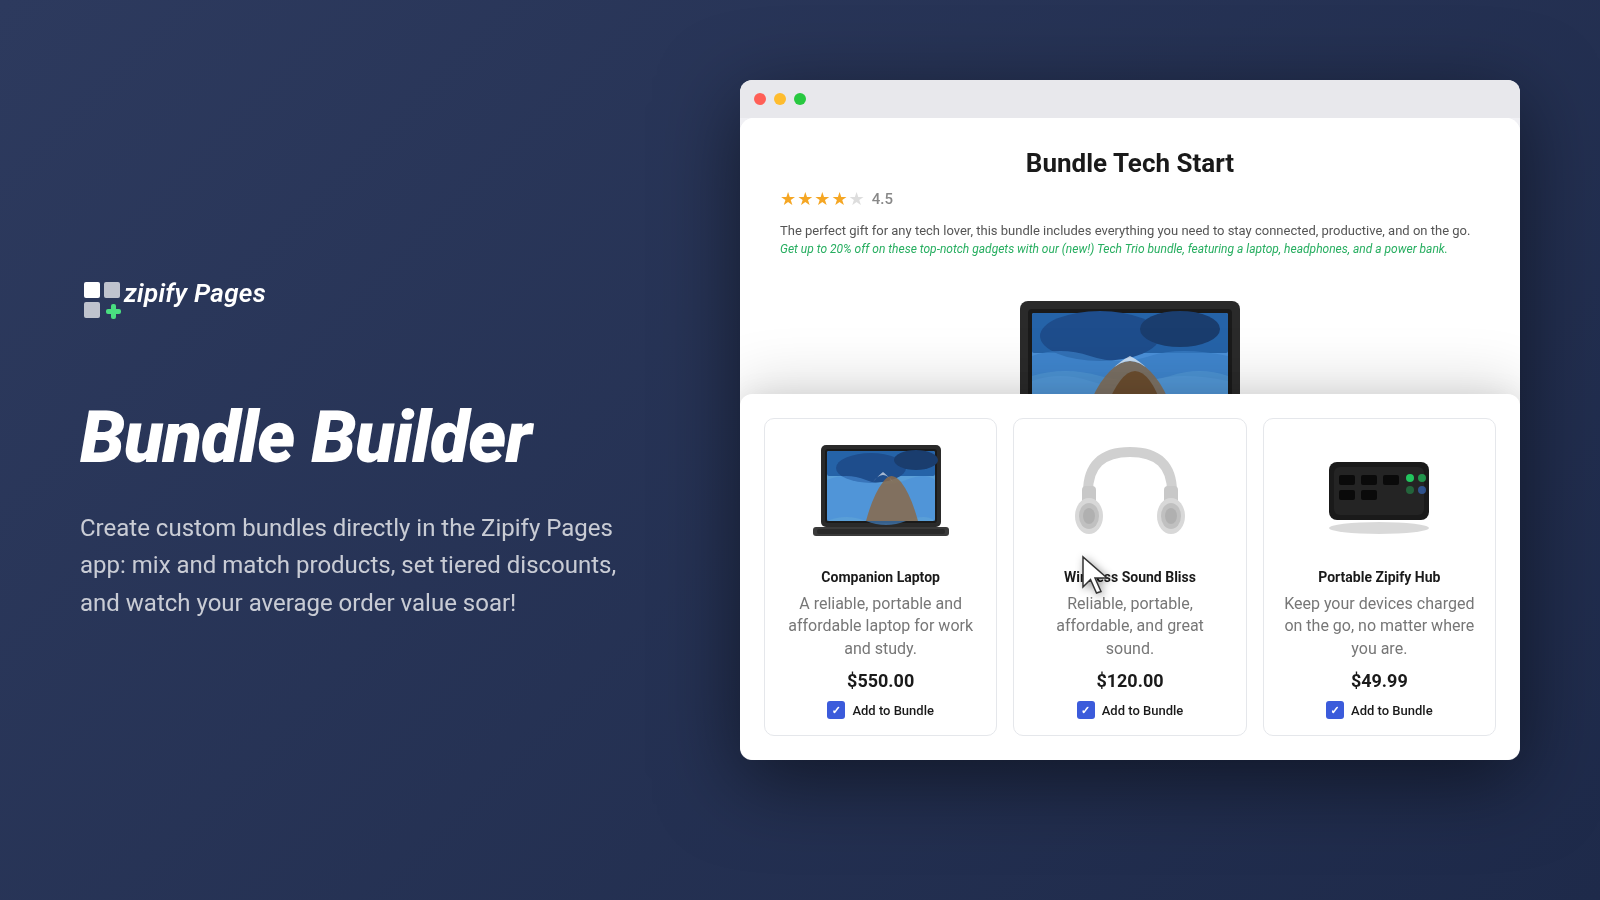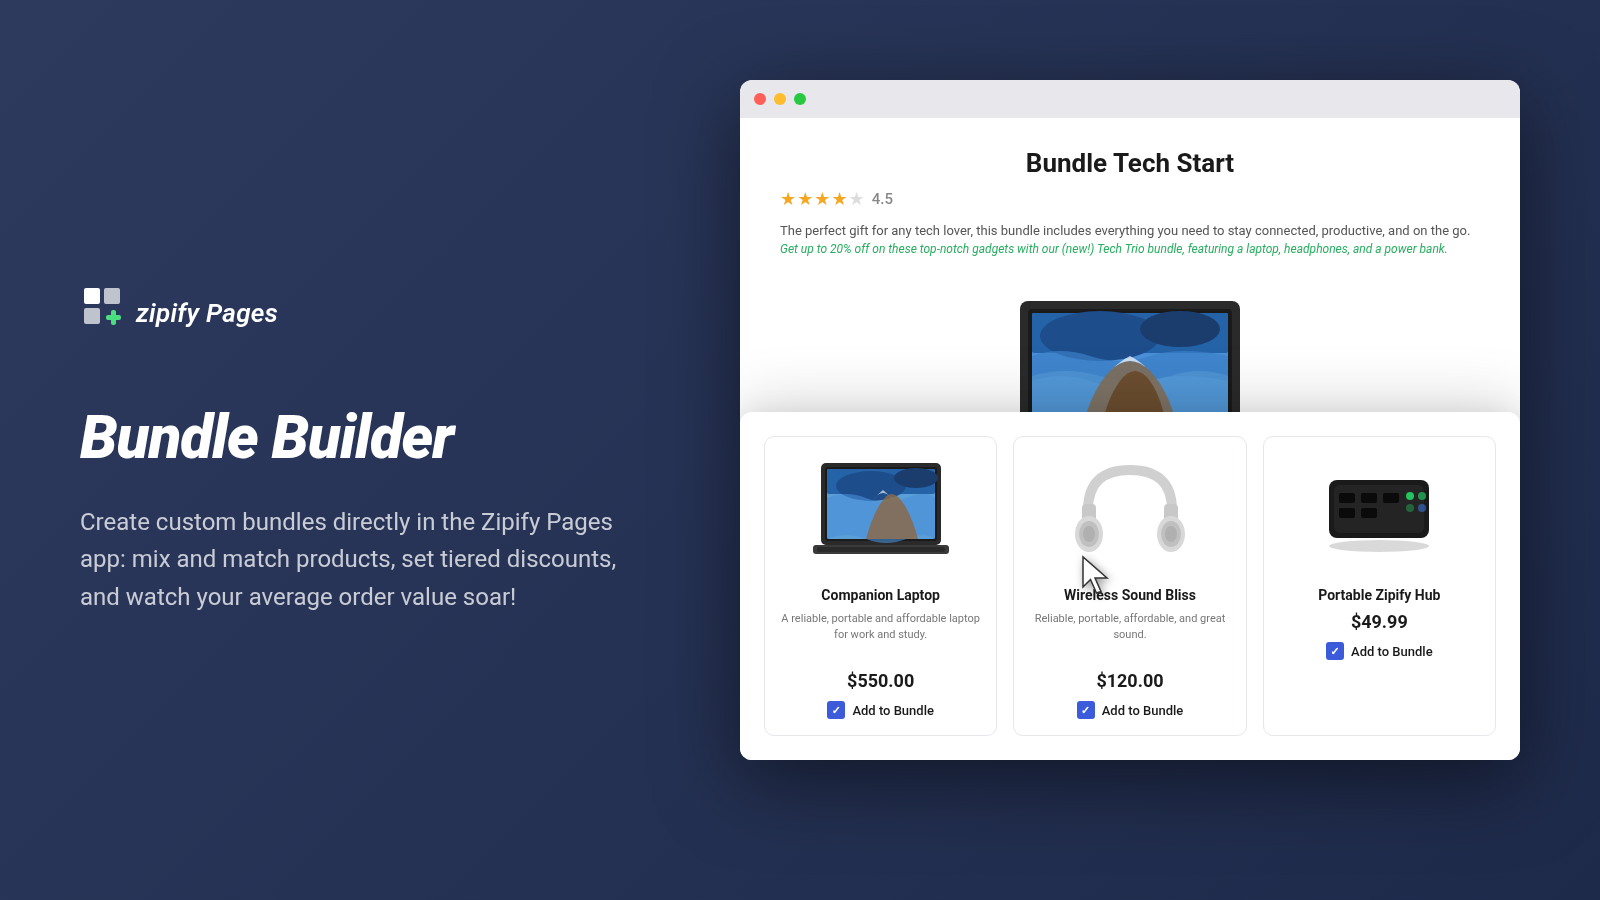--- a/index.html
+++ b/index.html
@@ -23,22 +23,22 @@
 
     
     .left-panel {
       width: 700px;
       padding: 60px 80px;
       flex-shrink: 0;
     }
 
     .logo-area {
       display: flex;
-      align-items: flex-end;
-      gap: 12px;
+      align-items: flex-start;
+      gap: 0;
       margin-bottom: 80px;
     }
 
     .logo-icon {
       width: 44px;
       height: 44px;
       flex-shrink: 0;
     }
 
     .logo-text {
@@ -47,21 +47,21 @@
       font-weight: 400;
       letter-spacing: 0.3px;
     }
 
     .logo-text .zipify {
       font-style: italic;
       font-weight: 600;
     }
 
     .hero-title {
-      font-size: 60px;
+      font-size: 72px;
       font-weight: 900;
       color: white;
       line-height: 1.0;
       margin-bottom: 36px;
       font-style: italic;
       letter-spacing: -1px;
     }
 
     .hero-subtitle {
       font-size: 24px;
@@ -111,20 +111,21 @@
 
     .browser-dot.red { background: #ff5f57; }
     .browser-dot.yellow { background: #febc2e; }
     .browser-dot.green { background: #28c840; }
 
     .browser-content {
       background: white;
       height: calc(100% - 38px);
       overflow: hidden;
       position: relative;
+      border-radius: 14px;
     }
 
     
     .product-page {
       padding: 30px 40px;
       background: white;
     }
 
     .bundle-title {
       font-size: 26px;
@@ -278,24 +279,24 @@
     }
 
     .card-title {
       font-size: 14px;
       font-weight: 700;
       color: #1a1a1a;
       margin-bottom: 8px;
     }
 
     .card-desc {
-      font-size: 11px;
+      font-size: 16px;
       color: #777;
       line-height: 1.4;
-      margin-bottom: 28px;
+      margin-bottom: 10px;
       flex: 1;
     }
 
     .card-price {
       font-size: 18px;
       font-weight: 700;
       color: #1a1a1a;
       margin-bottom: 10px;
     }
 
@@ -571,20 +572,21 @@
 
                 <circle cx="96" cy="38" r="4" fill="#22c55e"></circle>
                 <circle cx="96" cy="50" r="4" fill="#22c55e" opacity="0.4"></circle>
                 <circle cx="108" cy="38" r="4" fill="#22c55e" opacity="0.7"></circle>
                 <circle cx="108" cy="50" r="4" fill="#3b82f6" opacity="0.5"></circle>
 
                 <ellipse cx="65" cy="88" rx="50" ry="6" fill="rgba(0,0,0,0.15)"></ellipse>
               </svg>
             </div>
             <div class="card-title">Portable Zipify Hub</div>
+            <div class="card-desc">Keep your devices charged on the go, no matter where you are.</div>
             <div class="card-price">$49.99</div>
             <div class="card-add-btn">
               <div class="checkbox-checked"></div>
               <span>Add to Bundle</span>
             </div>
           </div>
 
         </div>
 
         <div class="cursor">

